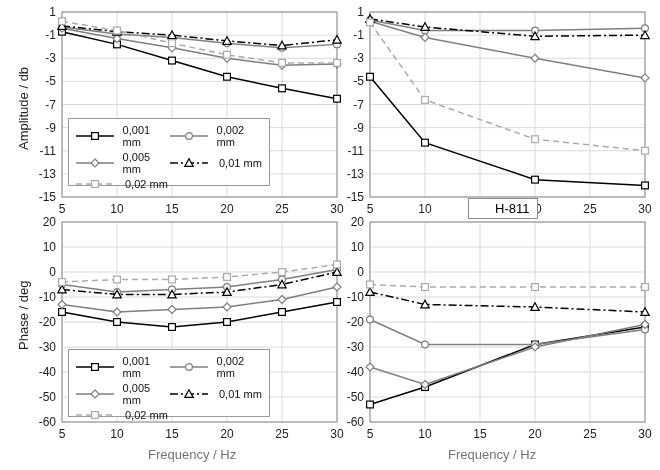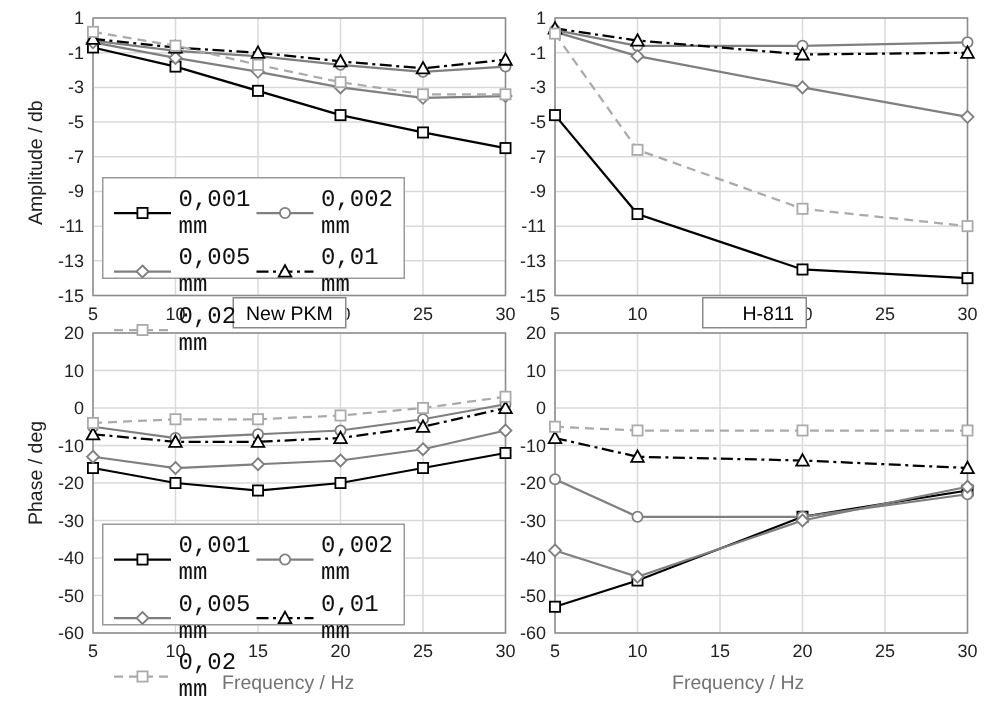--- a/index.html
+++ b/index.html
@@ -1,38 +1,37 @@
 <!DOCTYPE html>
 <html><head>
 <meta charset="utf-8">
 <style>
   html,body{margin:0;padding:0;}
   body{width:660px;height:470px;background:#ffffff;font-family:"Liberation Sans",sans-serif;color:#000;overflow:hidden;}
   #wrap{position:relative;width:660px;height:470px;}
   svg{display:block;}
   .legend-box{position:absolute;background:#ffffff;border:1px solid #9a9a9a;}
   .legend-row{display:flex;align-items:center;}
-  .legend-item{display:flex;align-items:center;font-size:16px;color:#111;font-family:Liberation Mono, monospace;}
+  .legend-item{display:flex;align-items:center;font-size:11px;color:#111;}
   .legend-sym{width:46px;height:12px;position:relative;margin-right:4px;}
   .panel-title{position:absolute;background:#ffffff;border:1px solid #8a8a8a;font-size:13px;padding:2px 8px;text-align:center;}
   .vlabel{position:absolute;font-size:13px;color:#222;transform:rotate(-90deg);transform-origin:left top;white-space:nowrap;}
   .hlabel{position:absolute;font-size:13px;color:#737373;white-space:nowrap;}
 </style>
 </head>
 <body>
 
 <div id="wrap">
 
   <div class="vlabel" style="left:16px;top:150px;">Amplitude / db</div>
   <div class="vlabel" style="left:16px;top:350px;">Phase / deg</div>
 
   <div class="hlabel" style="left:148px;top:447px;">Frequency / Hz</div>
   <div class="hlabel" style="left:448px;top:447px;">Frequency / Hz</div>
 
-  <div class="panel-title" style="left:155px;top:198px;">New PKM</div>
   <div class="panel-title" style="left:468px;top:198px;padding-left:26px;">H-811</div>
 
   <svg id="plot" width="660" height="470">
       <g>
         <line x1="62" y1="12" x2="337" y2="12" stroke="#d9d9d9" stroke-width="1"></line>
         <line x1="62" y1="35.125" x2="337" y2="35.125" stroke="#d9d9d9" stroke-width="1"></line>
         <line x1="62" y1="58.25" x2="337" y2="58.25" stroke="#d9d9d9" stroke-width="1"></line>
         <line x1="62" y1="81.375" x2="337" y2="81.375" stroke="#d9d9d9" stroke-width="1"></line>
         <line x1="62" y1="104.5" x2="337" y2="104.5" stroke="#d9d9d9" stroke-width="1"></line>
         <line x1="62" y1="127.625" x2="337" y2="127.625" stroke="#d9d9d9" stroke-width="1"></line>

